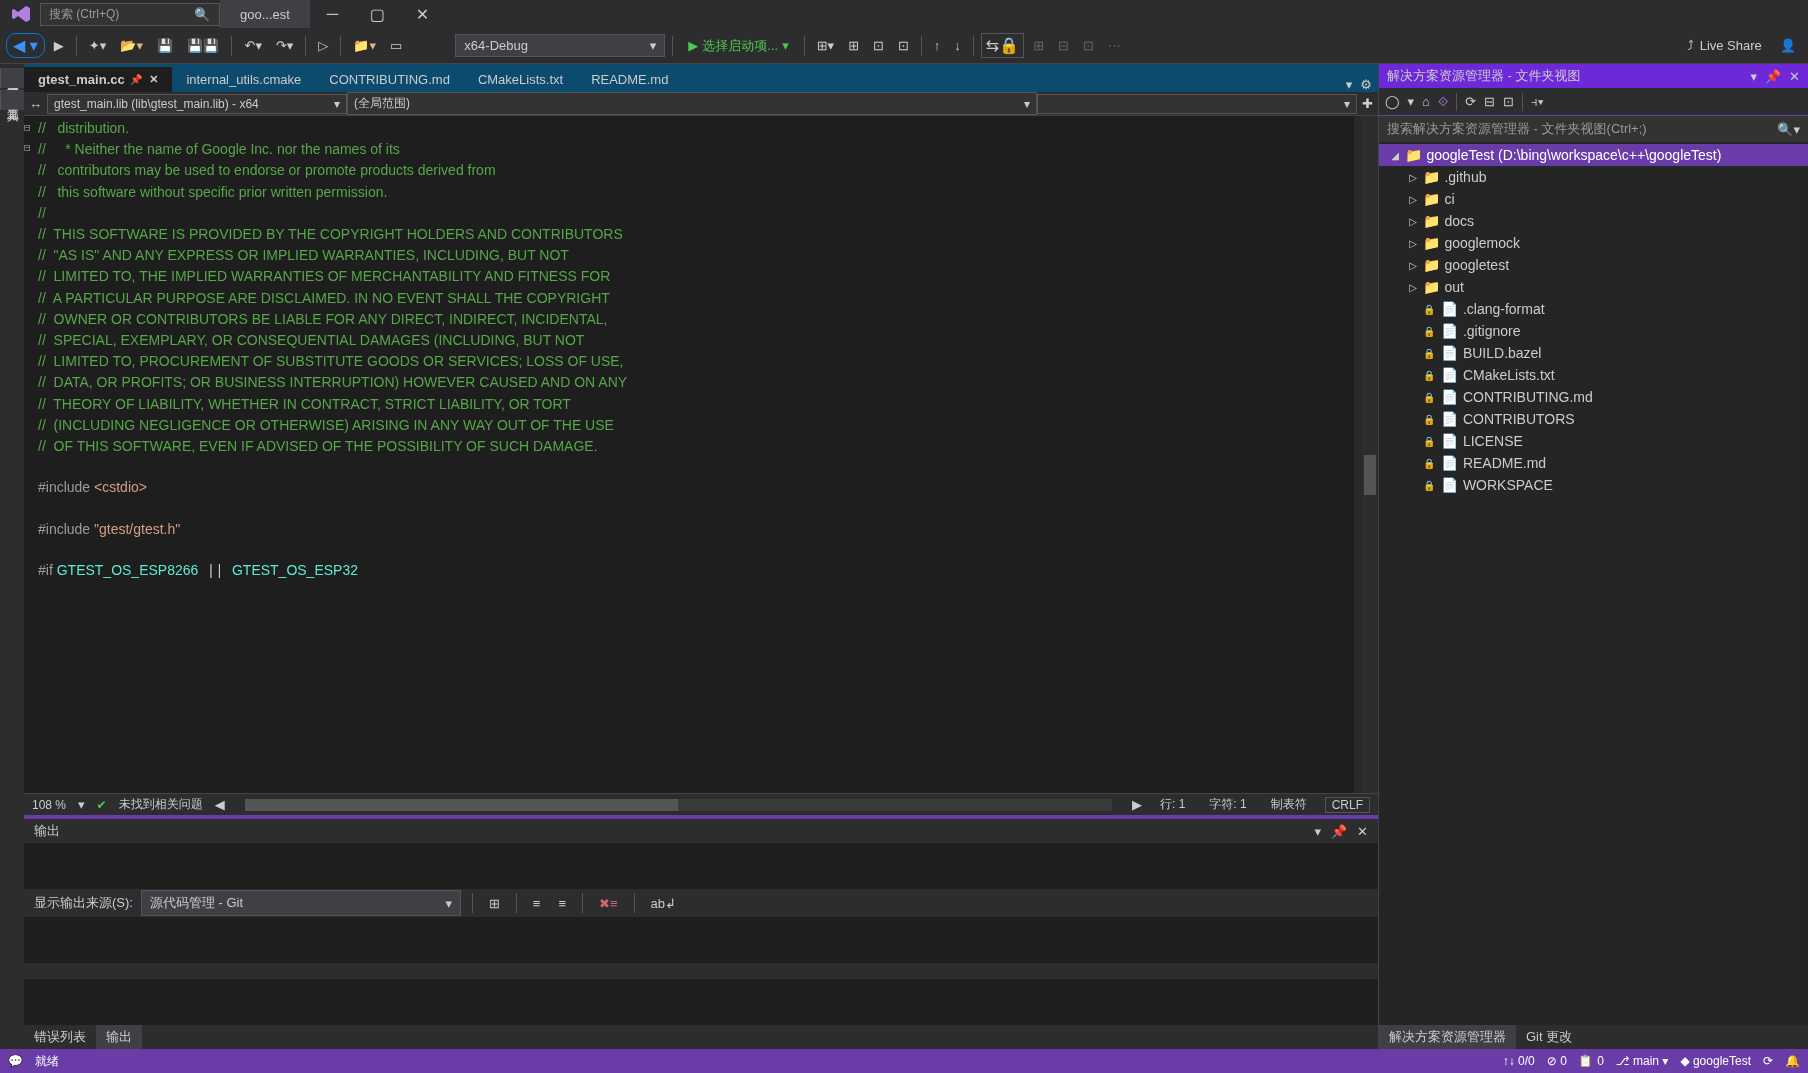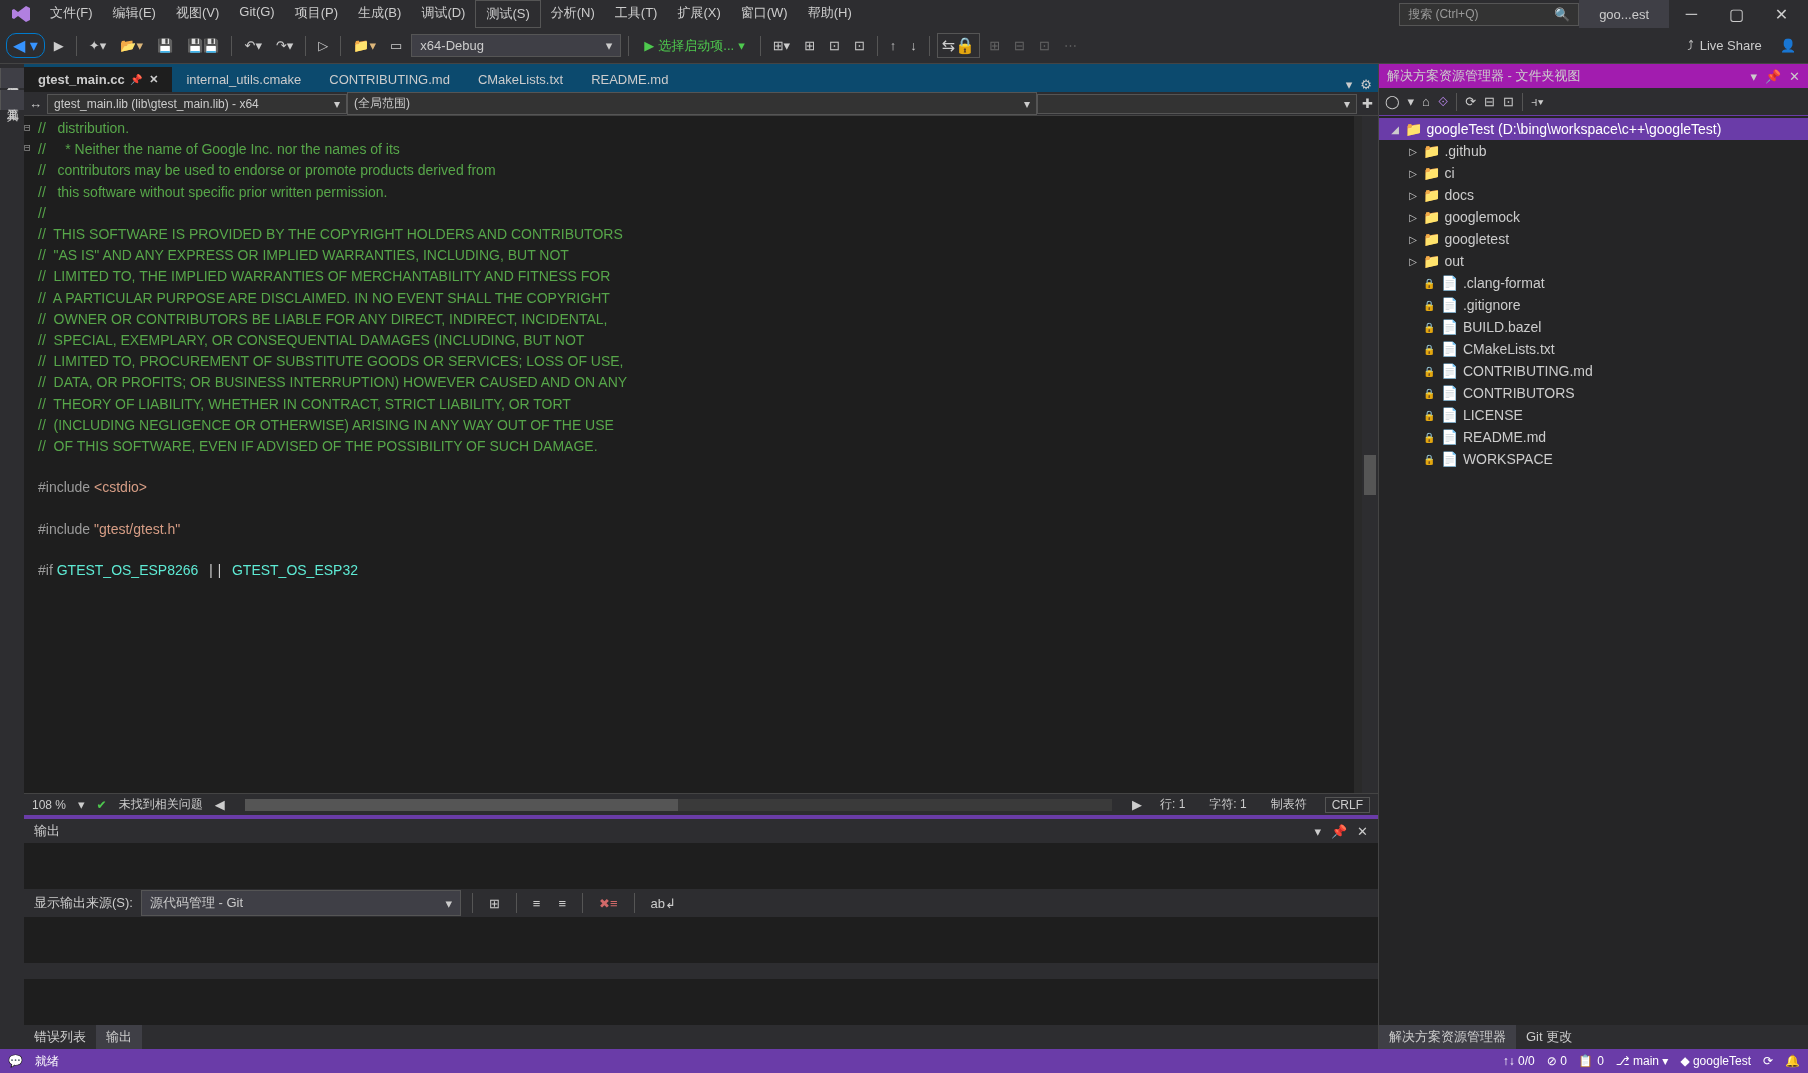--- a/index.html
+++ b/index.html
@@ -11,21 +11,21 @@
 .menu-item.active { border: 1px solid #555; }
 .search-top { width: 180px; background: #333; border: 1px solid #555; padding: 2px 8px; color: #999; font-size: 12px; display: flex; align-items: center; }
 .search-top .icon { margin-left: auto; }
 .proj-name { padding: 0 20px; font-size: 13px; background: #3f3f46; height: 100%; display: flex; align-items: center; }
 .win-btns { display: flex; }
 .win-btn { width: 45px; height: 28px; display: flex; align-items: center; justify-content: center; }
 .toolbar { height: 36px; background: #2d2d30; display: flex; align-items: center; padding: 0 6px; gap: 4px; border-bottom: 1px solid #444; }
 .tb-btn { padding: 3px 5px; display: flex; align-items: center; gap: 2px; }
 .tb-sep { width: 1px; height: 20px; background: #555; margin: 0 3px; }
 .dropdown { background: #3f3f46; border: 1px solid #555; padding: 3px 8px; display: flex; align-items: center; font-size: 13px; min-width: 120px; }
-.dropdown.wide { min-width: 210px; }
+.dropdown.wide { min-width: 210px; margin-left: 44px; }
 .run-btn { color: #4ec94e; display: flex; align-items: center; gap: 4px; font-size: 13px; padding: 3px 8px; }
 .live-share { margin-left: auto; display: flex; align-items: center; gap: 6px; font-size: 13px; padding: 0 10px; }
 .body-area { flex: 1; display: flex; overflow: hidden; }
 .side-tabs { width: 24px; background: #2d2d30; display: flex; flex-direction: column; padding-top: 4px; }
 .side-tab { writing-mode: vertical-rl; padding: 10px 3px; font-size: 12px; background: #3f3f46; margin-bottom: 2px; border-left: 1px solid #555; }
 .editor-col { flex: 1; display: flex; flex-direction: column; min-width: 0; }
 .tabs-row { height: 28px; background: #0c4a6e; display: flex; align-items: flex-end; }
 .tab { padding: 5px 14px; font-size: 13px; color: #ccc; display: flex; align-items: center; gap: 6px; }
 .tab.active { background: #1e1e1e; font-weight: bold; }
 .tab .pin { font-size: 10px; }
@@ -58,21 +58,21 @@
 .out-head .ctrls { margin-left: auto; display: flex; gap: 10px; }
 .out-tools { height: 28px; background: #2d2d30; display: flex; align-items: center; padding: 0 10px; gap: 8px; font-size: 13px; }
 .out-tools .dropdown { min-width: 320px; }
 .out-body { height: 88px; background: #1e1e1e; font-family: Consolas, monospace; font-size: 13px; padding: 4px 10px; white-space: pre; position: relative; }
 .out-scrollv { position: absolute; right: 0; top: 0; bottom: 0; width: 16px; background: #2d2d30; }
 .out-hscroll { height: 16px; background: #2d2d30; }
 .out-tabs { height: 24px; background: #2d2d30; display: flex; align-items: flex-end; font-size: 13px; }
 .out-tab { padding: 3px 10px; }
 .out-tab.active { background: #3f3f46; }
 .right-panel { width: 430px; background: #252526; display: flex; flex-direction: column; border-left: 1px solid #444; }
-.rp-head { height: 24px; background: #a21caf; display: flex; align-items: center; padding: 0 8px; font-size: 13px; }
+.rp-head { height: 24px; background: #6d28d9; display: flex; align-items: center; padding: 0 8px; font-size: 13px; }
 .rp-head .ctrls { margin-left: auto; display: flex; gap: 8px; }
 .rp-tools { height: 28px; background: #2d2d30; display: flex; align-items: center; padding: 0 6px; gap: 8px; border-bottom: 1px solid #6a3ca8; }
 .rp-tools .sep { width: 1px; height: 18px; background: #555; }
 .rp-search { height: 26px; background: #333; display: flex; align-items: center; padding: 0 8px; font-size: 13px; color: #999; }
 .rp-search .icon { margin-left: auto; }
 .tree { flex: 1; font-size: 14px; overflow: auto; padding-top: 2px; }
 .tree-row { display: flex; align-items: center; height: 22px; padding-left: 6px; gap: 4px; }
 .tree-row.sel { background: #6a3ca8; color: #fff; }
 .tree-row .indent { display: inline-block; }
 .caret-s { width: 12px; text-align: center; font-size: 10px; color: #ccc; }
@@ -89,35 +89,20 @@
 </style>
 </head>
 <body>
 
 <div class="titlebar">
   <span class="logo">
     <svg viewBox="0 0 20 20" width="20" height="20">
         <path fill="#b180e0" d="M14 2l4 2v12l-4 2-8-6-4 3-2-1V6l2-1 4 3 8-6z"></path>
       </svg>
   </span>
-  <div class="menu" id="menu">
-      <div class="menu-item">文件(F)</div>
-      <div class="menu-item">编辑(E)</div>
-      <div class="menu-item">视图(V)</div>
-      <div class="menu-item">Git(G)</div>
-      <div class="menu-item">项目(P)</div>
-      <div class="menu-item">生成(B)</div>
-      <div class="menu-item">调试(D)</div>
-      <div class="menu-item active">测试(S)</div>
-      <div class="menu-item">分析(N)</div>
-      <div class="menu-item">工具(T)</div>
-      <div class="menu-item">扩展(X)</div>
-      <div class="menu-item">窗口(W)</div>
-      <div class="menu-item">帮助(H)</div>
-    </div>
   <div class="search-top">
     <span>搜索 (Ctrl+Q)</span>
     <span class="icon icon-sm">🔍</span>
   </div>
   <div class="proj-name">goo...est</div>
   <div class="win-btns">
     <div class="win-btn">─</div>
     <div class="win-btn">▢</div>
     <div class="win-btn">✕</div>
   </div>
@@ -328,20 +313,24 @@
       <span class="icon-sm">▾</span>
       <span class="icon-sm">⌂</span>
       <span class="icon-sm" style="color:#b180e0">⟐</span>
       <span class="sep"></span>
       <span class="icon-sm">⟳</span>
       <span class="icon-sm">⊟</span>
       <span class="icon-sm">⊡</span>
       <span class="sep"></span>
       <span class="icon-sm">⫞▾</span>
     </div>
+    <div class="rp-search">
+      <span>搜索解决方案资源管理器 - 文件夹视图(Ctrl+;)</span>
+      <span class="icon icon-sm">🔍▾</span>
+    </div>
     <div class="tree" id="tree">
         <div class="tree-row sel">
           <span class="indent" style="width:0px"></span>
           <span class="caret-s">◢</span>
           <span class="folder-icon">📁</span>
           <span>googleTest (D:\bing\workspace\c++\googleTest)</span>
         </div>
         <div class="tree-row">
           <span class="indent" style="width:18px"></span>
           <span class="caret-s">▷</span>

